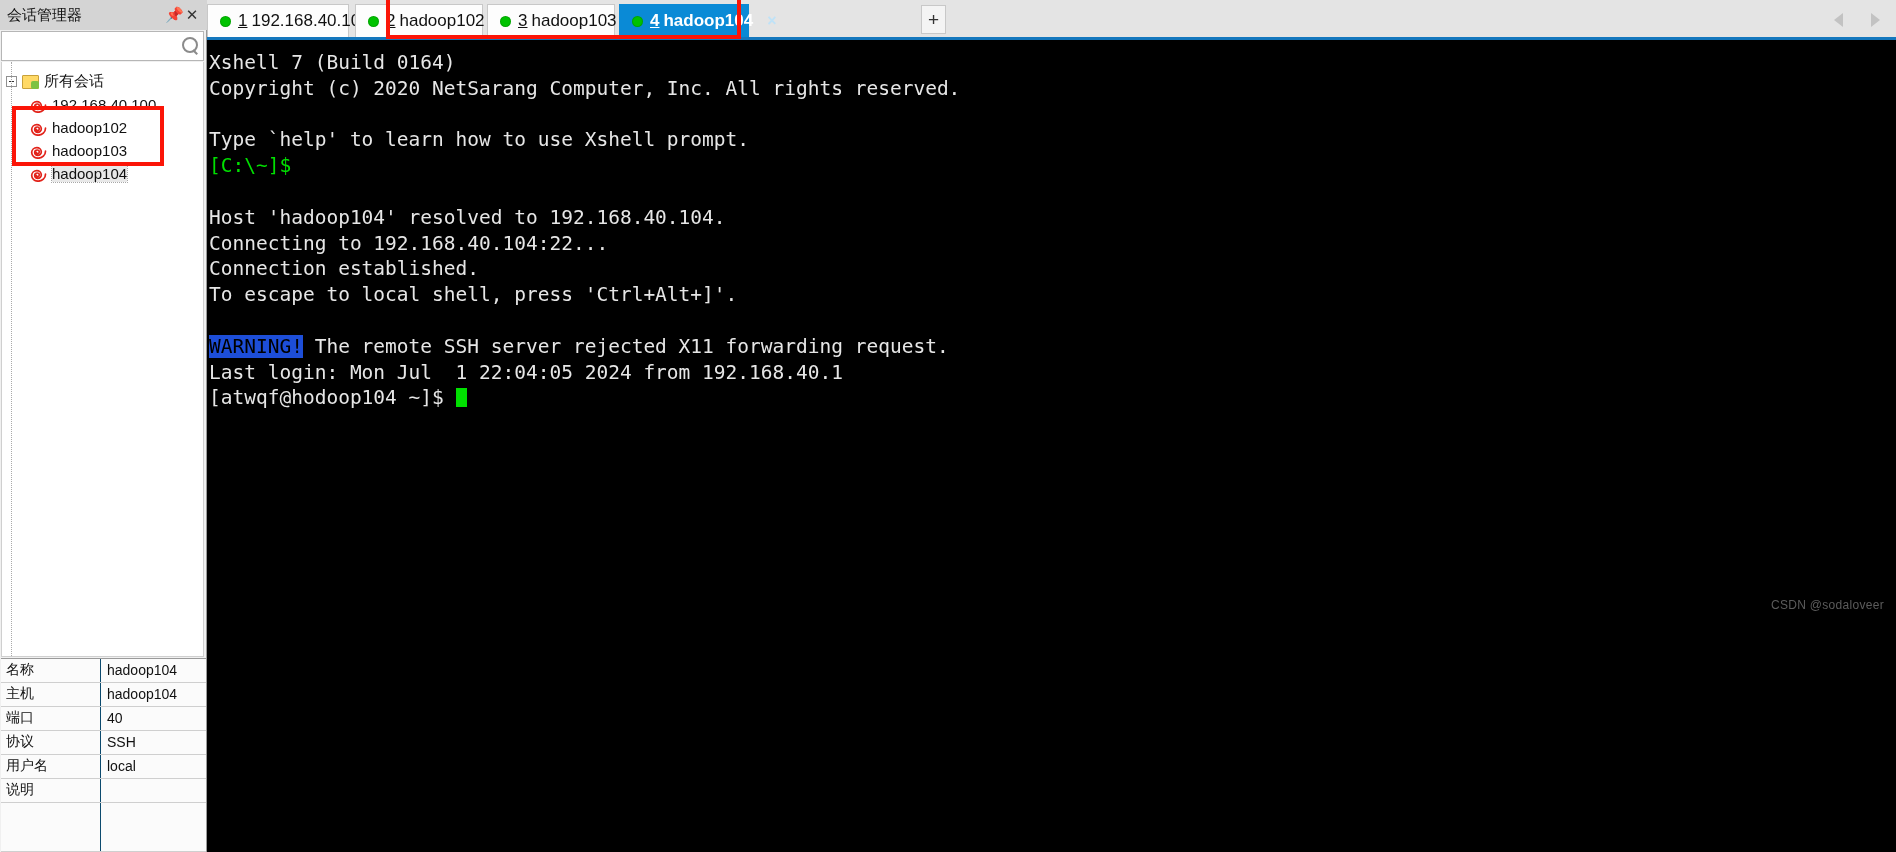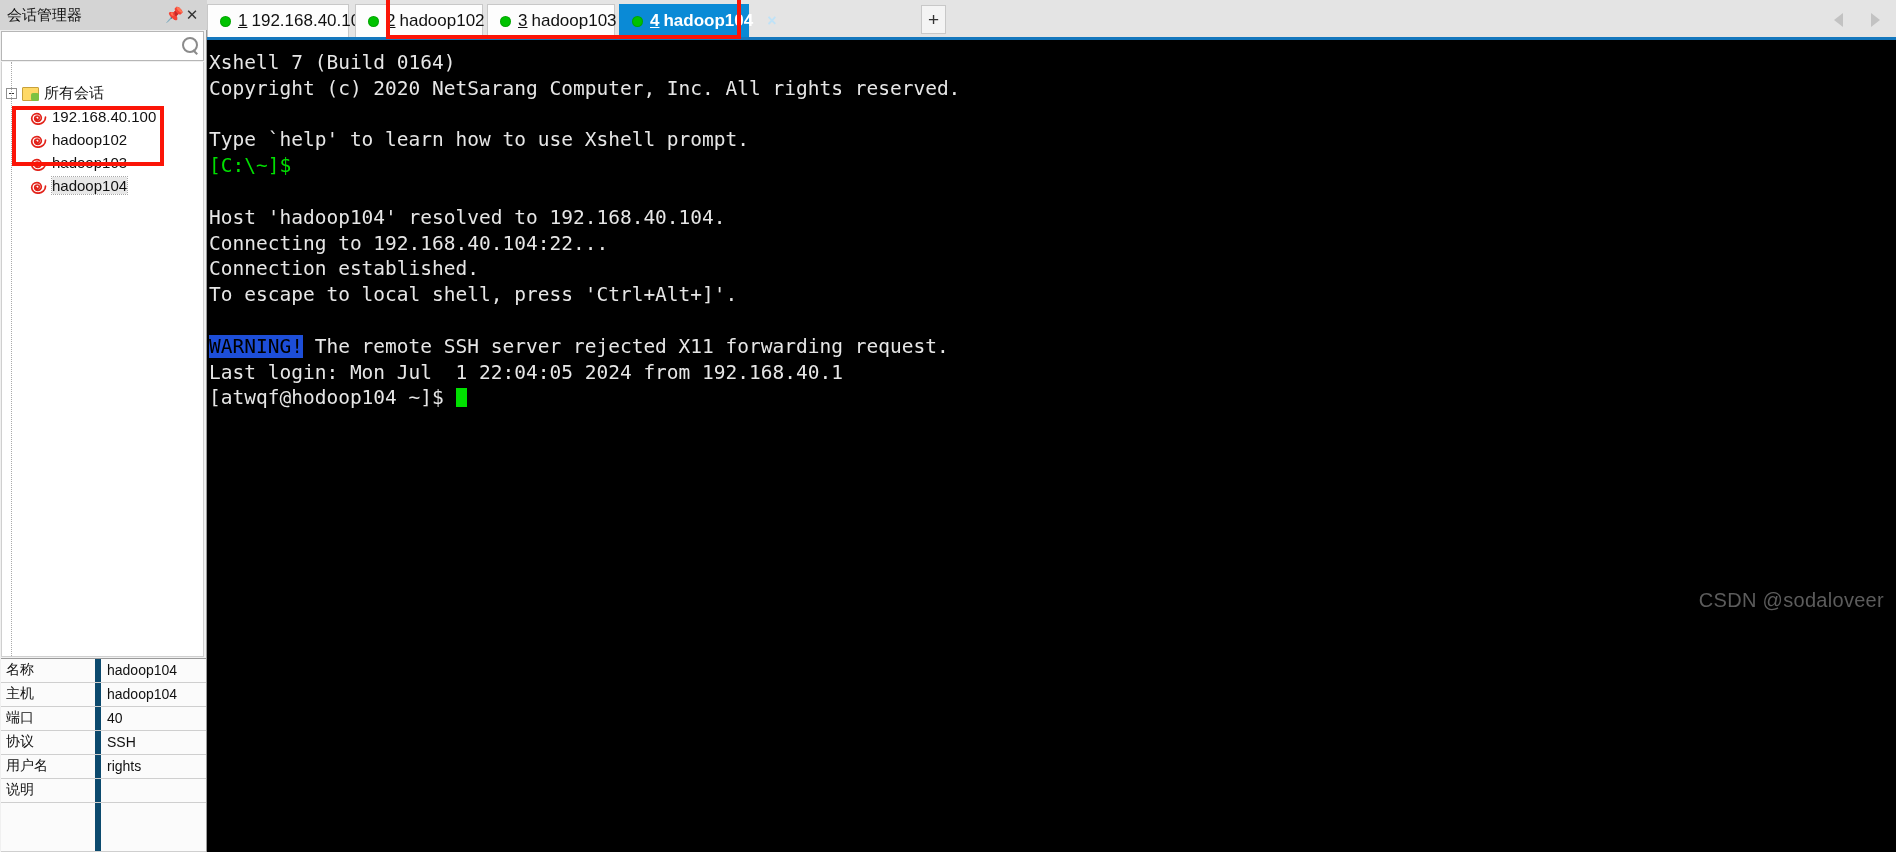--- a/index.html
+++ b/index.html
@@ -145,21 +145,21 @@
     transform: rotate(45deg);
     transform-origin: left center;
   }
 
   #sm-tree {
     position: absolute;
     left: 1px; top: 62px; width: 203px; height: 595px;
     background: #ffffff;
     border: 1px solid #cfcfcf;
     border-top: none;
-    padding-top: 20px;
+    padding-top: 8px;
     overflow: hidden;
   }
   .tree-row {
     display: flex; align-items: center;
     height: 23px;
     font-size: 15px; color: #111;
     white-space: nowrap;
     cursor: default;
     position: relative;
   }
@@ -239,21 +239,21 @@
     display: flex;
     height: 24px;
     border-bottom: 1px solid #cfcfcf;
     font-size: 14px;
     color: #111;
   }
   .prop-key {
     width: 100px;
     flex: none;
     padding: 2px 0 0 5px;
-    border-right: 6px solid #0c4a6e;
+    border-right: 1px solid #0c4a6e;
     overflow: hidden;
     white-space: nowrap;
   }
   .prop-val {
     flex: 1;
     padding: 3px 0 0 6px;
     overflow: hidden;
     white-space: nowrap;
   }
   .prop-row.empty { height: 49px; }
@@ -280,21 +280,21 @@
   }
   .cursor {
     display: inline-block;
     width: 11px; height: 19px;
     background: #00e000;
     vertical-align: -3px;
   }
   #watermark {
     position: absolute;
     right: 12px; bottom: 8px;
-    font-size: 20px;
+    font-size: 12px;
     color: #5c5c5c;
     font-family: "Liberation Sans", sans-serif;
     letter-spacing: .3px;
   }
 </style>
 </head>
 <body>
 
 <div id="app">
 
@@ -373,21 +373,21 @@
         <div class="prop-row">
           <div class="prop-key">端口</div>
           <div class="prop-val">40</div>
         </div>
         <div class="prop-row">
           <div class="prop-key">协议</div>
           <div class="prop-val">SSH</div>
         </div>
         <div class="prop-row">
           <div class="prop-key">用户名</div>
-          <div class="prop-val">rights</div>
+          <div class="prop-val">local</div>
         </div>
         <div class="prop-row">
           <div class="prop-key">说明</div>
           <div class="prop-val"></div>
         </div>
         <div class="prop-row empty">
           <div class="prop-key"></div>
           <div class="prop-val"></div>
         </div>
       </div>

